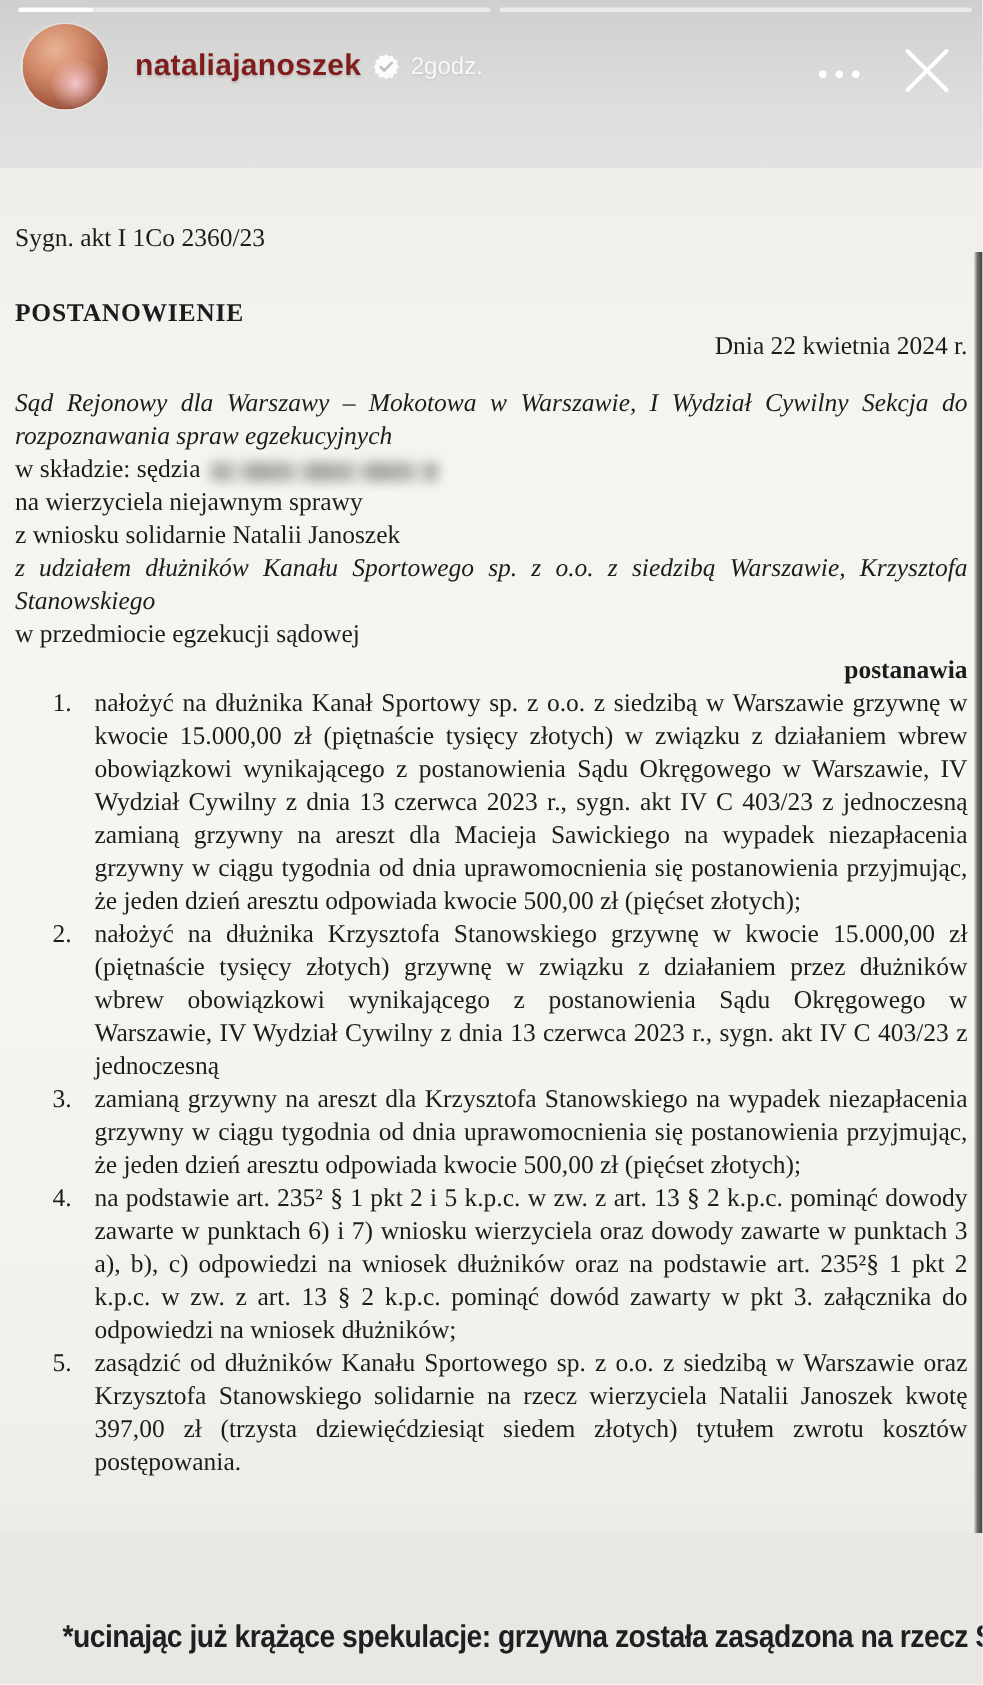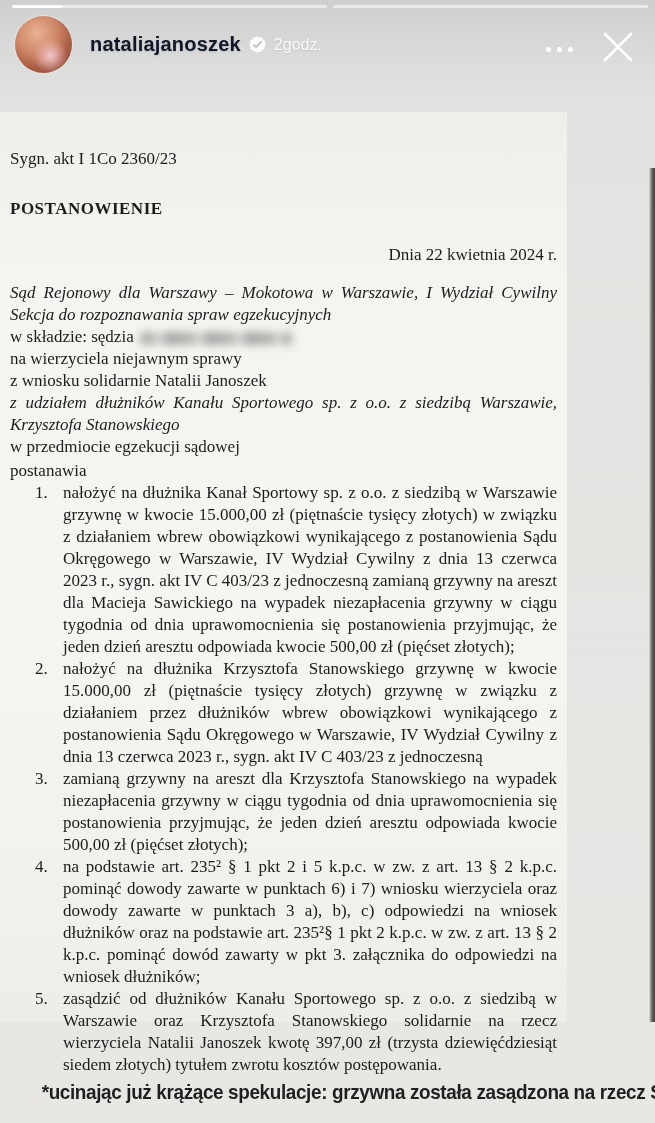--- a/index.html
+++ b/index.html
@@ -15,54 +15,54 @@
   .progress-fill{height:100%;background:#ffffff;border-radius:2px;}
 
   .avatar{
     position:absolute;left:15px;top:16px;width:57px;height:57px;border-radius:50%;
     background:
       radial-gradient(circle at 62% 70%, #f2c4c9 0%, rgba(242,196,201,0) 32%),
       radial-gradient(circle at 38% 30%, #e9b295 0%, #cf8766 38%, #a85c44 66%, #7e4233 100%);
     box-shadow:0 0 0 1px rgba(255,255,255,0.35);
   }
   .header-row{position:absolute;left:90px;top:33px;display:flex;align-items:center;gap:8px;}
-  .username{color:#0f172a;font-size:20px;font-weight:700;letter-spacing:0.2px;
+  .username{color:#7f1d1d;font-size:20px;font-weight:700;letter-spacing:0.2px;
     text-shadow:0 1px 2px rgba(0,0,0,0.15);}
   .verified{width:17px;height:17px;display:inline-block;}
   .timestamp{color:rgba(255,255,255,0.88);font-size:16px;font-weight:400;
     text-shadow:0 1px 2px rgba(0,0,0,0.12);}
 
   .more-btn{position:absolute;right:78px;top:40px;width:36px;height:18px;display:flex;
     align-items:center;justify-content:center;gap:6px;cursor:pointer;}
   .dot{width:5px;height:5px;border-radius:50%;background:#ffffff;}
   .close-btn{position:absolute;right:16px;top:26px;width:42px;height:42px;cursor:pointer;}
 
   
   .doc-photo{
-    position:absolute;top:112px;left:0;width:567px;height:910px;
+    position:absolute;top:112px;left:0;width:655px;height:910px;
     background:linear-gradient(180deg,#efeeeb 0%,#f5f4f1 18%,#f6f5f2 55%,#f1f0ec 90%,#ededE8 100%);
     box-sizing:border-box;padding:36px 10px 0 10px;
     color:#1c1c1c;font-family:"Liberation Serif",serif;font-size:17px;line-height:22px;
   }
   .doc-edge{
     position:absolute;top:168px;right:0;width:6px;height:854px;
     background:linear-gradient(90deg,rgba(60,60,60,0) 0%,#6b6b68 45%,#3f3f3c 100%);
   }
   .sygn{ text-align:left; }
   .doc-title{ text-align:left;font-weight:700;letter-spacing:0.5px;margin-top:28px; }
-  .doc-date{ text-align:right;margin-top:24px; }
+  .doc-date{ text-align:right;margin-top:0; }
   .intro{ margin-top:16px; }
   .intro .jline{ text-align:justify;font-style:italic; }
   .redacted{
     display:inline-block;vertical-align:middle;width:152px;height:13px;margin-left:6px;
     border-radius:3px;
     background:repeating-linear-gradient(90deg,#9a9a98 0 14px,#c9c8c5 14px 24px,#8f8f8d 24px 40px);
     filter:blur(4px);opacity:0.75;
   }
-  .postanawia{ text-align:left;font-weight:400;margin-top:2px; }
+  .postanawia{ text-align:right;font-weight:700;margin-top:2px; }
   .doc-list{ margin-top:0; }
   .doc-item{ position:relative;padding-left:53px;box-sizing:border-box;padding-right:0; }
   .doc-item .num{ position:absolute;left:25px;top:0; }
   .doc-item .itext{ text-align:justify; }
 
   
   .caption-wrap{position:absolute;left:0;right:0;top:1080px;text-align:center;}
   .caption{
     display:inline-block;color:#1f1f1f;font-size:21px;font-weight:700;
     letter-spacing:-0.4px;transform:scaleX(0.90);transform-origin:center;

